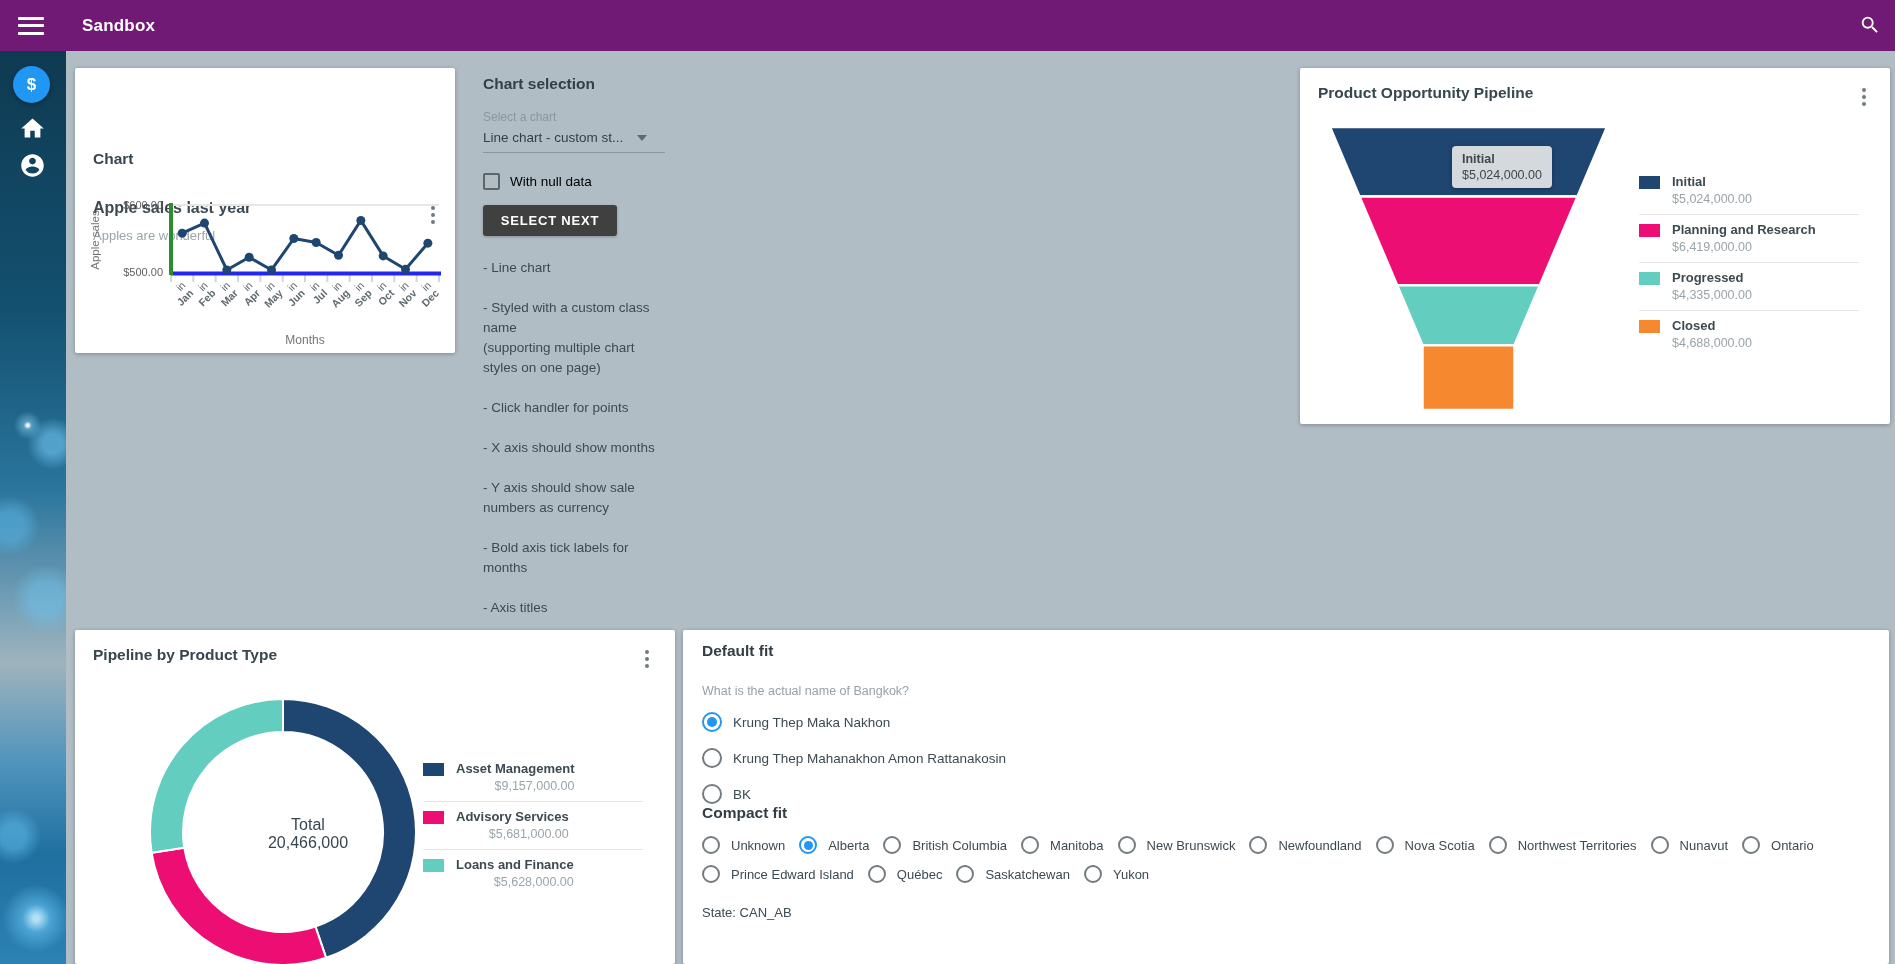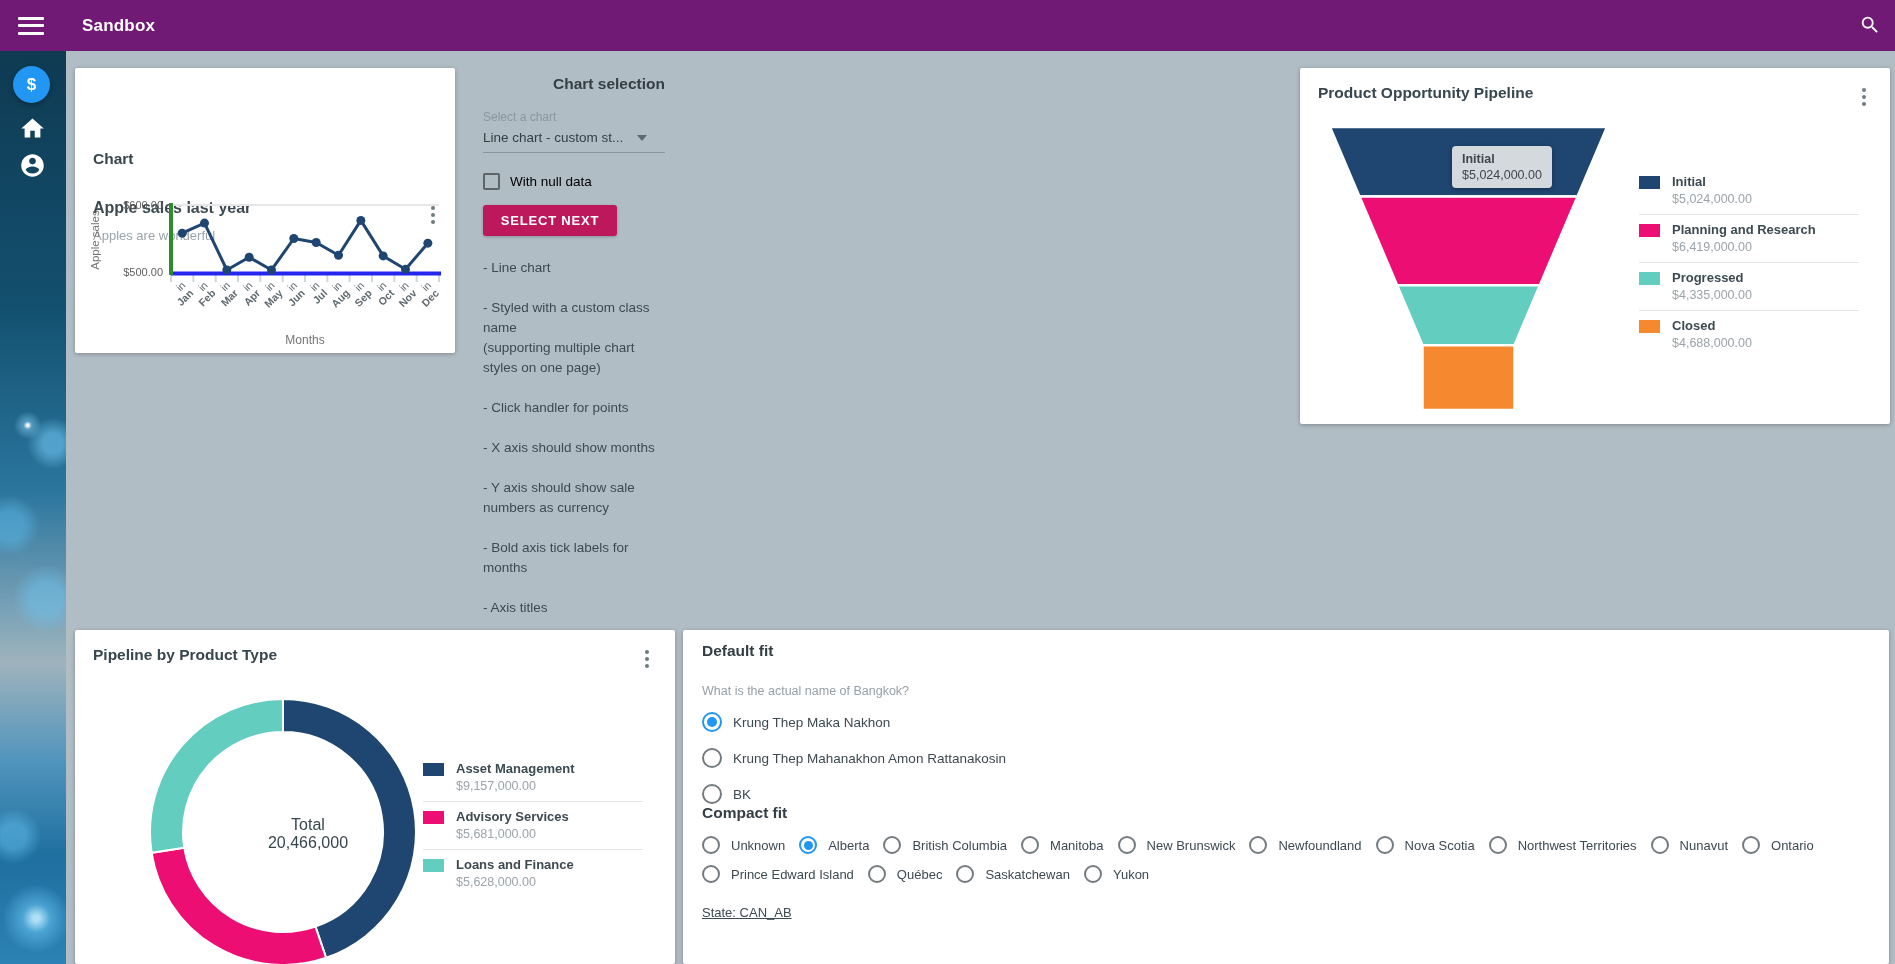--- a/index.html
+++ b/index.html
@@ -34,29 +34,29 @@
   .card-title{font-size:15.5px;font-weight:700;color:#37474F;}
   .kebab{position:absolute;display:flex;flex-direction:column;gap:3px;cursor:pointer;padding:4px;}
   .kebab i{width:4px;height:4px;border-radius:50%;background:#6f7a80;}
   
   #chart-card{left:75px;top:68px;width:380px;height:285px;}
   #chart-card .outer-title{position:absolute;left:18px;top:82px;}
   #chart-card .inner-title{position:absolute;left:18px;top:131px;font-size:16px;font-weight:700;color:#3c4a52;}
   #chart-card .subtitle{position:absolute;left:18px;top:160px;font-size:13px;color:#9aa4aa;}
   
   #chart-selection{position:absolute;left:483px;top:75px;width:182px;}
-  #chart-selection h2{margin:0;font-size:15.5px;font-weight:700;color:#333e45;text-align:right;}
+  #chart-selection h2{margin:0;font-size:15.5px;font-weight:700;color:#333e45;}
   .select-label{margin-top:17px;font-size:12px;color:#8b979e;}
   .select-box{position:relative;margin-top:6px;padding-bottom:7px;border-bottom:1px solid #8b979e;cursor:pointer;}
   .select-value{font-size:13.5px;color:#333e45;}
   .select-arrow{position:absolute;right:18px;top:5px;width:0;height:0;border-left:5px solid transparent;border-right:5px solid transparent;border-top:6px solid #5f6a70;}
   .cb-row{margin-top:20px;display:flex;align-items:center;gap:10px;cursor:pointer;}
   .cb{width:17px;height:17px;border:2px solid #5d6569;border-radius:2px;background:transparent;}
   .cb-label{font-size:13.5px;color:#000000;}
-  .btn{margin-top:15px;width:134px;height:31px;background:#be185d;border:none;border-radius:3px;color:#fff;
+  .btn{margin-top:15px;width:134px;height:31px;background:#404040;border:none;border-radius:3px;color:#fff;
     font-family:"Liberation Sans",sans-serif;font-size:13px;font-weight:700;letter-spacing:.8px;cursor:pointer;
     box-shadow:0 1px 3px rgba(0,0,0,.25);}
   .notes{margin-top:22px;width:182px;}
   .notes p{margin:0 0 20px 0;font-size:13.5px;line-height:20px;color:#3c4a52;white-space:pre-line;}
   
   #funnel-card{left:1300px;top:68px;width:590px;height:356px;}
   #funnel-card .card-title{position:absolute;left:18px;top:16px;}
   .tooltip{position:absolute;left:152px;top:78px;background:#d4d9dd;border-radius:4px;box-shadow:0 1px 4px rgba(0,0,0,.3);
     padding:6px 10px;z-index:3;}
   .tooltip .t1{font-size:12.5px;font-weight:700;color:#3e474c;}
@@ -80,21 +80,21 @@
   .radio-row-wrap{margin-top:14px;display:flex;flex-wrap:wrap;column-gap:14px;row-gap:11px;max-width:1160px;}
   .radio-item{display:flex;align-items:center;gap:11px;cursor:pointer;}
   .radio{width:20px;height:20px;border:2px solid #747c80;border-radius:50%;position:relative;flex:none;}
   .radio.sel{border-color:#2196F3;}
   .radio.sel::after{content:"";position:absolute;inset:3px;background:#2196F3;border-radius:50%;}
   .radio-item.compact .radio{width:18px;height:18px;}
   .radio-item.compact .radio.sel::after{inset:2.5px;}
   .radio-label{font-size:13.5px;color:#3c4a52;}
   .radio-item.compact .radio-label{font-size:13px;}
   #compact-heading{margin-top:30px;}
-  .state-line{margin-top:22px;font-size:13px;color:#3c4a52;text-decoration:underline;}
+  .state-line{margin-top:22px;font-size:13px;color:#3c4a52;}
   svg text{font-family:"Liberation Sans",sans-serif;}
 </style>
 </head>
 <body>
 
 <div id="screen">
 
   <div class="appbar">
     <div class="hamburger">
         <span></span>
@@ -265,21 +265,21 @@
       </div>
     <svg id="donut-svg" width="420" height="334" style="position:absolute;left:0;top:0;">
         <path d="M208,69 A133,133 0 0 1 251.14030945146794,327.80903664058314 L240.43632289584056,296.5932606320174 A100,100 0 0 0 208,102 Z" fill="#1F4571" stroke="#fff" stroke-width="2"></path>
         <path d="M251.14030945146794,327.80903664058314 A133,133 0 0 1 76.6364927149869,222.79973446417796 L109.2304456503661,217.6388980933669 A100,100 0 0 0 240.43632289584056,296.5932606320174 Z" fill="#EC0E73" stroke="#fff" stroke-width="2"></path>
         <path d="M76.6364927149869,222.79973446417796 A133,133 0 0 1 207.99999999999997,69 L207.99999999999997,102 A100,100 0 0 0 109.2304456503661,217.6388980933669 Z" fill="#63CDC0" stroke="#fff" stroke-width="2"></path>
       </svg>
     <div style="position:absolute;left:133px;top:186px;width:150px;text-align:center;">
       <div class="donut-center c1" style="position:static;">Total</div>
       <div class="donut-center c2" style="position:static;">20,466,000</div>
     </div>
-    <div class="legend" id="donut-legend" style="left:348px;top:124px;">
+    <div class="legend" id="donut-legend" style="left:348px;top:124px;text-align:right;">
         <div class="lrow">
           <div class="sw" style="background: rgb(31, 69, 113);"></div>
           <div>
             <div class="llabel">Asset Management</div>
             <div class="lvalue">$9,157,000.00</div>
           </div>
         </div>
         <div class="lrow">
           <div class="sw" style="background: rgb(236, 14, 115);"></div>
           <div>

